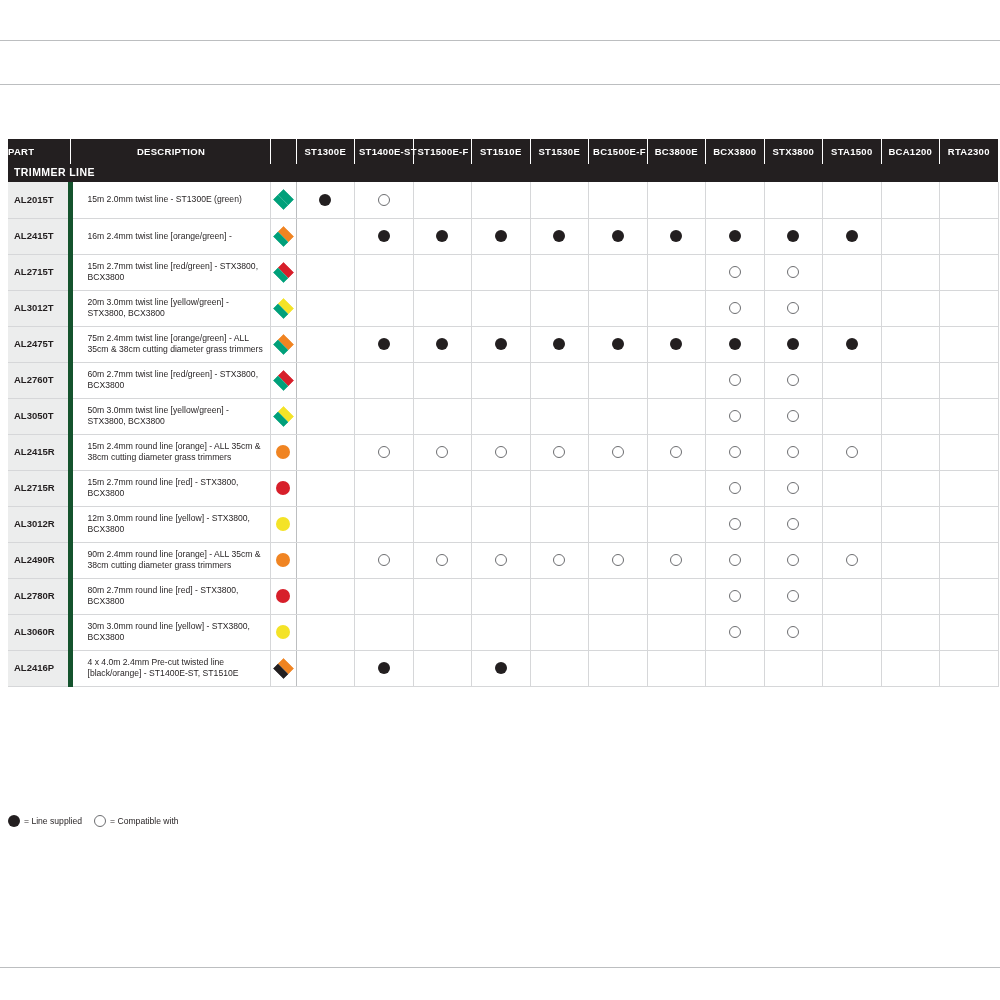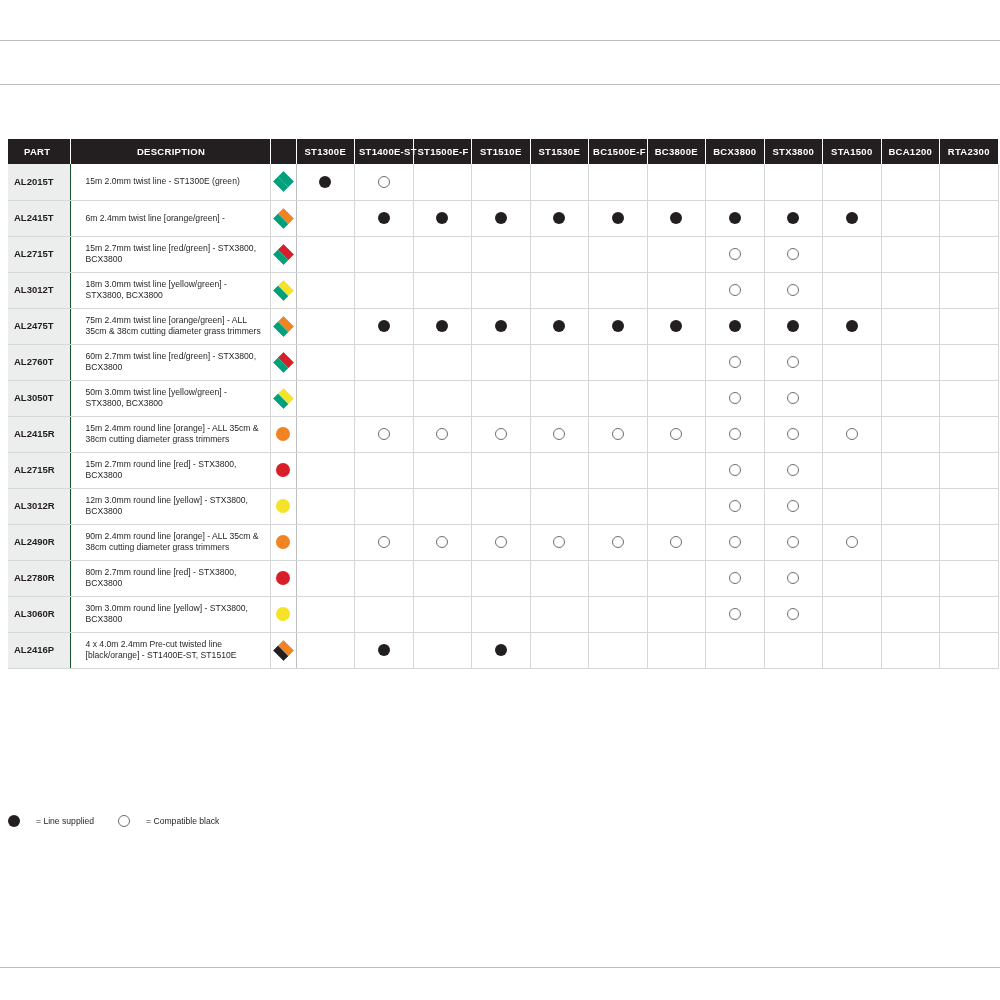--- a/index.html
+++ b/index.html
@@ -45,21 +45,21 @@
     letter-spacing: .03em;
     height: 25px;
     padding: 0 4px;
     text-align: center;
     vertical-align: middle;
     border-right: 1px solid #ffffff;
     white-space: nowrap;
   }
   table.compat thead th.part {
     text-align: left;
-    padding-left: 16px;
+    padding-left: 0;
     width: 62px;
   }
   table.compat thead th.desc {
     text-align: center;
     padding-left: 6px;
     width: 200px;
   }
   table.compat thead th.swatch-col {
     width: 26px;
     border-right: 1px solid #ffffff;
@@ -85,21 +85,21 @@
     vertical-align: middle;
     height: 36px;
     background: #ffffff;
   }
   tbody td.part {
     background: #eceded;
     font-weight: bold;
     font-size: 9.5px;
     padding-left: 6px;
     color: #231f20;
-    border-right: 1px solid #14532d;
+    border-right: 5px solid #14532d;
   }
   tbody td.desc {
     padding: 3px 6px 3px 15px;
     color: #231f20;
   }
   tbody td.swatch-col {
     text-align: center;
     padding: 0;
     border-right: 1px solid #bcbec0;
   }
@@ -141,21 +141,21 @@
     width: 14px; height: 14px;
   }
 
   .legend {
     position: absolute;
     left: 8px; top: 815px;
     font-size: 8.6px;
     color: #231f20;
     display: flex;
     align-items: center;
-    gap: 16px;
+    gap: 4px;
   }
   .legend .lbl { margin-right: 8px; }
 </style>
 </head>
 <body>
 
 <div class="page">
 
   <div class="rule top"></div>
   <div class="rule second"></div>
@@ -176,41 +176,44 @@
             <th class="model">BC1500E-F</th>
             <th class="model">BC3800E</th>
             <th class="model">BCX3800</th>
             <th class="model">STX3800</th>
             <th class="model">STA1500</th>
             <th class="model">BCA1200</th>
             <th class="model">RTA2300</th>
           </tr>
       </thead>
       <tbody>
+        <tr class="section">
+          <td colspan="15">TRIMMER LINE</td>
+        </tr>
 
       <tr>
             <td class="part">AL2015T</td>
             <td class="desc">15m 2.0mm twist line - ST1300E (green)</td>
             <td class="swatch-col"><span class="swatch"><i class="half-top" style="background: rgb(0, 160, 122);"></i><i class="half-bottom" style="background: rgb(0, 160, 122);"></i></span></td>
             <td class="mark"><span class="dot-filled"></span></td>
             <td class="mark"><span class="dot-open"></span></td>
             <td class="mark"></td>
             <td class="mark"></td>
             <td class="mark"></td>
             <td class="mark"></td>
             <td class="mark"></td>
             <td class="mark"></td>
             <td class="mark"></td>
             <td class="mark"></td>
             <td class="mark"></td>
             <td class="mark"></td>
           </tr>
           <tr>
             <td class="part">AL2415T</td>
-            <td class="desc">6m 2.4mm twist line [orange/green] -</td>
+            <td class="desc">16m 2.4mm twist line [orange/green] -</td>
             <td class="swatch-col"><span class="swatch"><i class="half-top" style="background: rgb(240, 132, 34);"></i><i class="half-bottom" style="background: rgb(0, 160, 122);"></i></span></td>
             <td class="mark"></td>
             <td class="mark"><span class="dot-filled"></span></td>
             <td class="mark"><span class="dot-filled"></span></td>
             <td class="mark"><span class="dot-filled"></span></td>
             <td class="mark"><span class="dot-filled"></span></td>
             <td class="mark"><span class="dot-filled"></span></td>
             <td class="mark"><span class="dot-filled"></span></td>
             <td class="mark"><span class="dot-filled"></span></td>
             <td class="mark"><span class="dot-filled"></span></td>
@@ -230,21 +233,21 @@
             <td class="mark"></td>
             <td class="mark"></td>
             <td class="mark"><span class="dot-open"></span></td>
             <td class="mark"><span class="dot-open"></span></td>
             <td class="mark"></td>
             <td class="mark"></td>
             <td class="mark"></td>
           </tr>
           <tr>
             <td class="part">AL3012T</td>
-            <td class="desc">18m 3.0mm twist line [yellow/green] - STX3800, BCX3800</td>
+            <td class="desc">20m 3.0mm twist line [yellow/green] - STX3800, BCX3800</td>
             <td class="swatch-col"><span class="swatch"><i class="half-top" style="background: rgb(244, 227, 39);"></i><i class="half-bottom" style="background: rgb(0, 160, 122);"></i></span></td>
             <td class="mark"></td>
             <td class="mark"></td>
             <td class="mark"></td>
             <td class="mark"></td>
             <td class="mark"></td>
             <td class="mark"></td>
             <td class="mark"></td>
             <td class="mark"><span class="dot-open"></span></td>
             <td class="mark"><span class="dot-open"></span></td>
@@ -423,17 +426,17 @@
             <td class="mark"></td>
           </tr>
         </tbody>
     </table>
   </div>
 
   <div class="legend">
     <span class="dot-filled"></span>
     <span class="lbl">= Line supplied</span>
     <span class="dot-open"></span>
-    <span class="lbl">= Compatible black</span>
+    <span class="lbl">= Compatible with</span>
   </div>
 
   <div class="rule bottom"></div>
 </div>
 
 </body></html>

